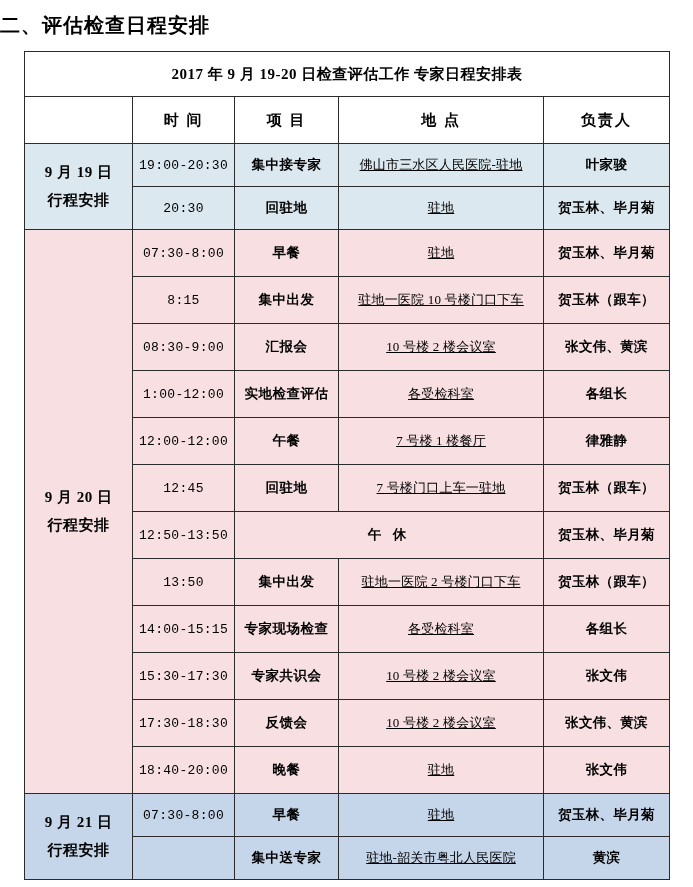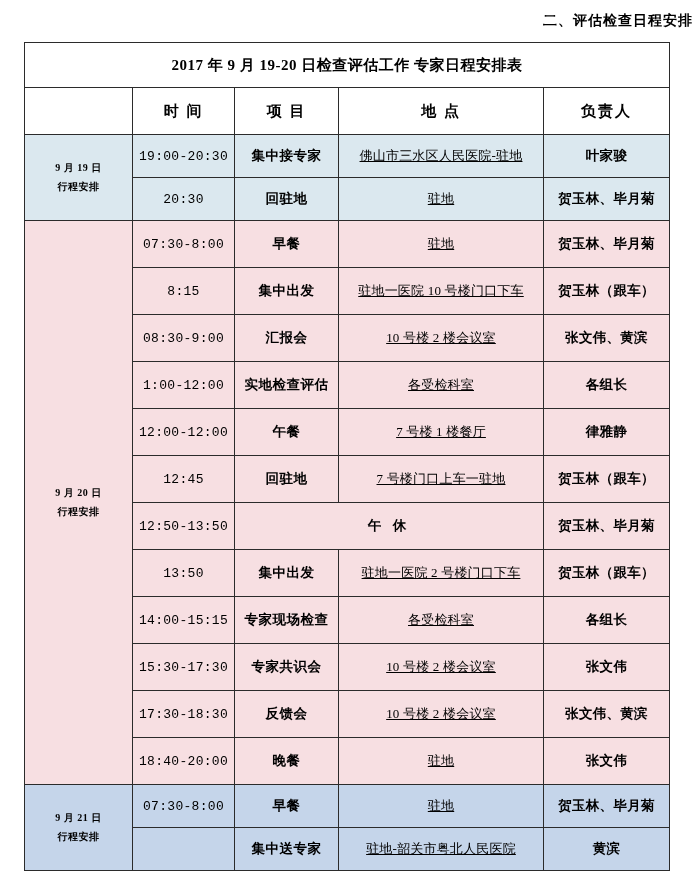--- a/index.html
+++ b/index.html
@@ -13,23 +13,23 @@
     font-family: "Liberation Sans", sans-serif;
     color: #000000;
   }
   .page {
     position: relative;
     width: 693px;
     height: 887px;
     box-sizing: border-box;
   }
   .doc-title {
-    text-align: right;
-    font-family: "Liberation Serif", serif;
-    font-size: 14px;
+    text-align: left;
+    font-family: "Liberation Serif", serif;
+    font-size: 20px;
     font-weight: bold;
     letter-spacing: 1px;
     padding-top: 12px;
     padding-bottom: 12px;
     color: #000;
   }
   .table-wrap {
     padding: 0 24px;
   }
   table.sched {
@@ -53,21 +53,21 @@
   }
   .hdr-cell {
     height: 46px;
     font-family: "Liberation Serif", serif;
     font-size: 15px;
     font-weight: bold;
     letter-spacing: 2px;
   }
   .daylabel {
     font-family: "Liberation Serif", serif;
-    font-size: 10px;
+    font-size: 15px;
     font-weight: bold;
     line-height: 1.85;
     letter-spacing: 0.5px;
   }
   .time-cell {
     font-family: Liberation Mono, monospace;
     font-size: 13px;
     text-align: center;
     letter-spacing: 0.3px;
   }

